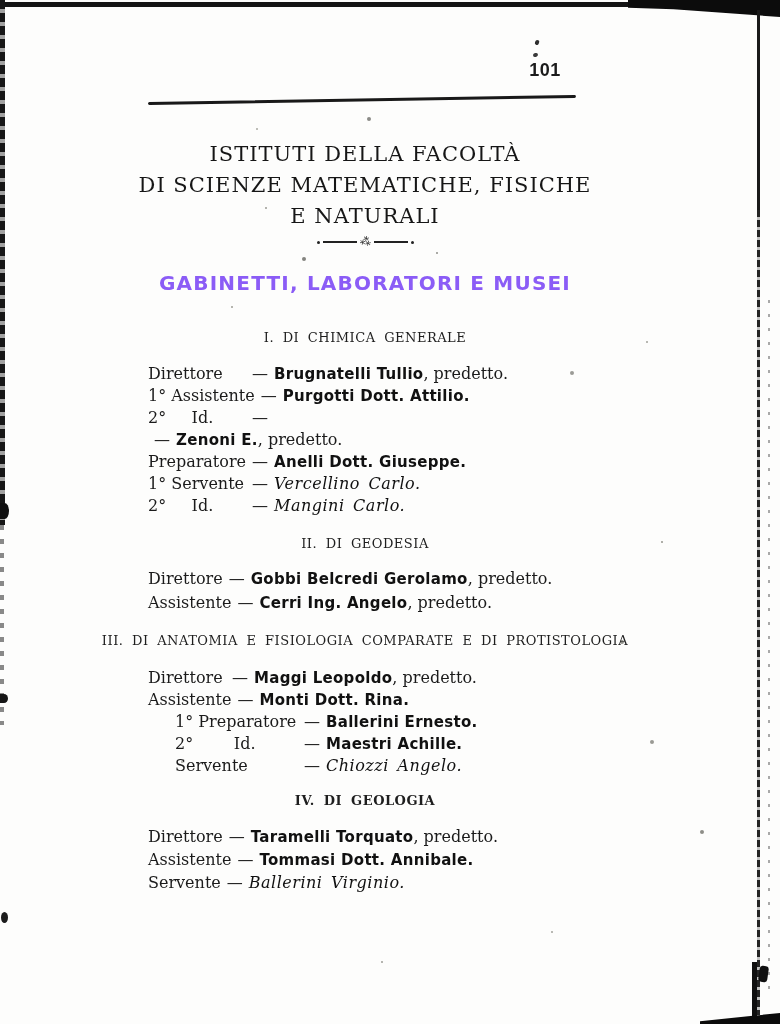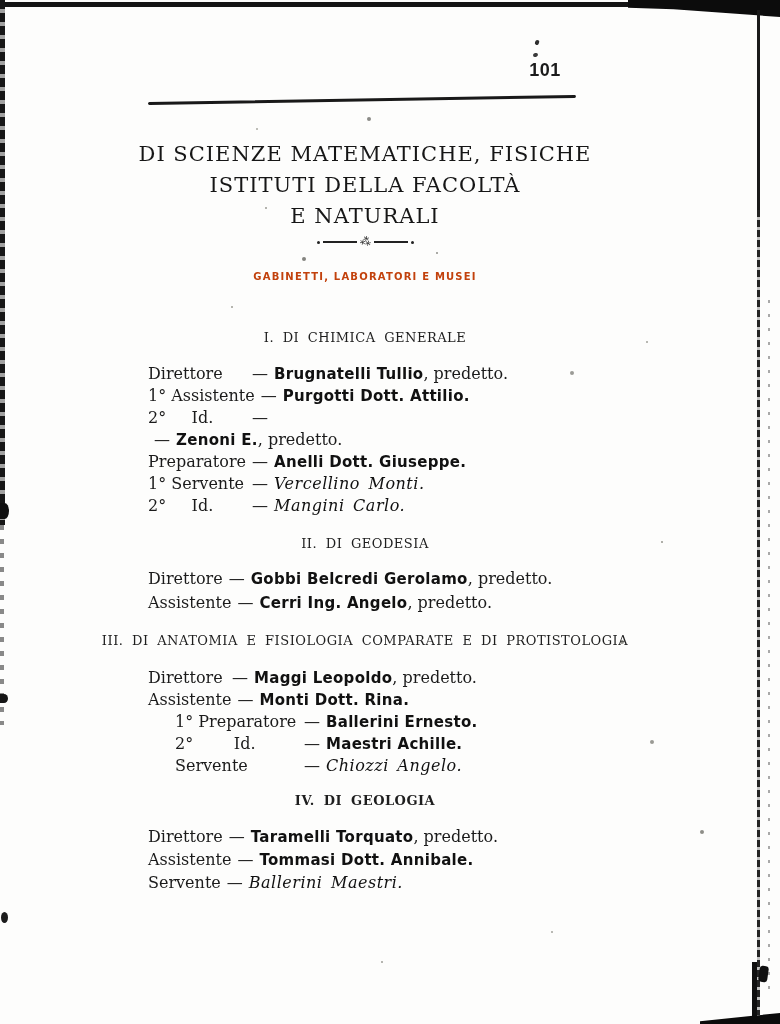--- a/index.html
+++ b/index.html
@@ -42,21 +42,21 @@
     font-family:Liberation Sans, sans-serif;font-weight:bold;font-size:18px;letter-spacing:.5px;}
   .rule{position:absolute;left:148px;top:102px;width:428px;height:3px;background:#191919;
     transform:rotate(-0.95deg);transform-origin:left center;border-radius:2px;}
   .title{position:absolute;left:120px;top:139px;width:490px;text-align:center;
     font-size:21px;line-height:31px;letter-spacing:1px;color:#161616;}
   .ornament{position:absolute;left:120px;top:237px;width:490px;display:flex;align-items:center;justify-content:center;gap:3px;}
   .orn-dot{width:3px;height:3px;background:#222;border-radius:50%;}
   .orn-line{width:34px;height:2px;background:#222;}
   .orn-center{font-size:11px;line-height:10px;color:#222;transform:rotate(12deg);}
   .subtitle{position:absolute;left:120px;top:271px;width:490px;text-align:center;
-    font-family:"DejaVu Sans",sans-serif;font-weight:700;font-size:10px;letter-spacing:1.2px;color:#c2410c;}
+    font-family:"DejaVu Sans",sans-serif;font-weight:700;font-size:20px;letter-spacing:1.2px;color:#8b5cf6;}
 
   .sec-heading{position:absolute;left:100px;width:530px;text-align:center;white-space:nowrap;
     font-size:13px;letter-spacing:.5px;word-spacing:4px;color:#1e1e1e;}
   .entries{position:absolute;left:148px;width:480px;}
   .entry{display:flex;flex-wrap:nowrap;height:22px;align-items:baseline;
     font-size:16px;color:#1b1b1b;}
   .sec2 .entry{height:24px;}
   .sec4 .entry{height:23px;}
   .role{white-space:pre;flex-shrink:0;}
   .sec1 .role{min-width:98px;}
@@ -90,22 +90,22 @@
 <div class="corner-br-blob"></div>
 <div class="corner-br-wedge"></div>
 <div class="specks"></div>
 <div class="mark-a"></div>
 <div class="mark-b"></div>
 
 <div class="pageno">101</div>
 <div class="rule"></div>
 
 <div class="title">
+  <div>ISTITUTI DELLA FACOLTÀ</div>
   <div>DI SCIENZE MATEMATICHE, FISICHE</div>
-  <div>ISTITUTI DELLA FACOLTÀ</div>
   <div>E NATURALI</div>
 </div>
 
 <div class="ornament">
   <span class="orn-dot"></span>
   <span class="orn-line"></span>
   <span class="orn-center">⁂</span>
   <span class="orn-line"></span>
   <span class="orn-dot"></span>
 </div>
@@ -138,21 +138,21 @@
   </div>
   <div class="entry">
     <span class="role">Preparatore</span>
     <span class="dash">—</span>
     <span class="name">Anelli Dott. Giuseppe.</span>
     <span class="suffix"></span>
   </div>
   <div class="entry">
     <span class="role">1° Servente</span>
     <span class="dash">—</span>
-    <span class="name italic">Vercellino Monti.</span>
+    <span class="name italic">Vercellino Carlo.</span>
     <span class="suffix"></span>
   </div>
   <div class="entry">
     <span class="role">2°     Id.</span>
     <span class="dash">—</span>
     <span class="name italic">Mangini Carlo.</span>
     <span class="suffix"></span>
   </div>
 </div>
 
@@ -216,16 +216,16 @@
   </div>
   <div class="entry">
     <span class="role">Assistente</span>
     <span class="dash">—</span>
     <span class="name">Tommasi Dott. Annibale.</span>
     <span class="suffix"></span>
   </div>
   <div class="entry">
     <span class="role">Servente</span>
     <span class="dash">—</span>
-    <span class="name italic">Ballerini Maestri.</span>
+    <span class="name italic">Ballerini Virginio.</span>
     <span class="suffix"></span>
   </div>
 </div>
 
 </body></html>

